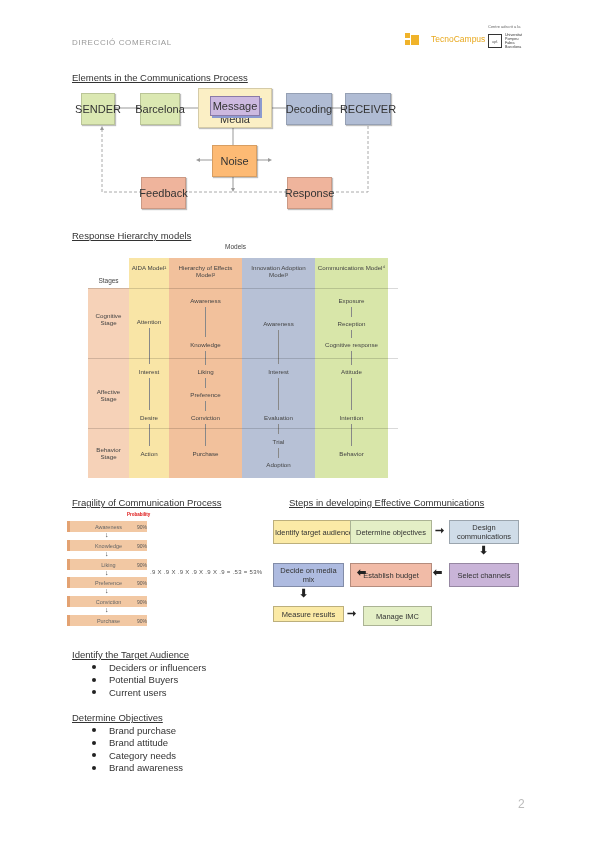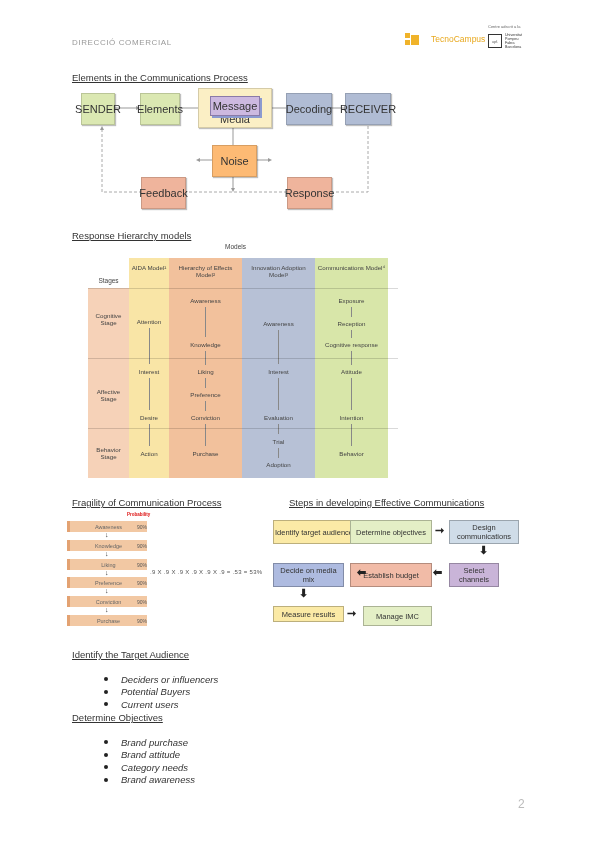--- a/index.html
+++ b/index.html
@@ -29,21 +29,21 @@
   .hline{position:absolute;left:0;width:100%;height:1px;background:rgba(0,0,0,0.15);}
   .varrow{position:absolute;width:1px;background:#888;}
   
   .fbox{position:absolute;left:67px;width:80px;height:11px;background:#f2c8a3;border-left:3px solid #e3a272;font-size:5.5px;color:#666;display:flex;align-items:center;justify-content:center;box-sizing:border-box;}
   .fdown{position:absolute;left:105px;font-size:7px;color:#333;}
   .fpct{position:absolute;left:137px;font-size:5px;color:#555;}
   
   .step{position:absolute;width:82px;height:24px;display:flex;align-items:center;justify-content:center;text-align:center;font-size:7.5px;line-height:9px;color:#333;border:1px solid rgba(0,0,0,0.25);box-sizing:border-box;}
   .arr{position:absolute;font-size:11px;color:#222;font-weight:bold;}
   .list-title{position:absolute;left:72px;font-size:9.5px;text-decoration:underline;color:#333;}
-  .list{position:absolute;left:92px;margin:12px;padding:0;list-style:none;font-style:italic;}
+  .list{position:absolute;left:92px;margin:0;padding:0;list-style:none;}
   .list li{font-size:9.5px;color:#333;height:12.5px;display:flex;align-items:center;}
   .list li .dot{width:4px;height:4px;border-radius:2px;background:#222;margin-right:13px;}
   .pagenum{left:518px;top:797px;font-size:12px;color:#bbb;}
 </style>
 </head>
 <body>
 
 <div class="abs hdr-title">DIRECCIÓ COMERCIAL</div>
 <div class="abs logo-tc">
   <span class="sq">
@@ -88,21 +88,21 @@
     <polygon points="231,188 233,192 235,188"></polygon>
     <polygon points="200,158 196,160 200,162"></polygon>
     <polygon points="268,158 272,160 268,162"></polygon>
     <polygon points="330,190 326,192 330,194"></polygon>
     <polygon points="184,190 180,192 184,194"></polygon>
     <polygon points="100,130 102,126 104,130"></polygon>
   </g>
 </svg>
 
 <div class="node green" style="left:81px;top:93px;width:32px;height:30px;">SENDER</div>
-<div class="node green" style="left:140px;top:93px;width:38px;height:30px;">Elements</div>
+<div class="node green" style="left:140px;top:93px;width:38px;height:30px;">Barcelona</div>
 <div class="node lightyellow" style="left:198px;top:88px;width:74px;height:40px;align-items:flex-end;padding-bottom:2px;box-sizing:border-box;">
   <span>Media</span>
 </div>
 <div class="node purple" style="left:210px;top:96px;width:48px;height:18px;border:1px solid #8a7aa8;box-shadow:2px 2px 0 #8c9ad0;">Message</div>
 <div class="node blue" style="left:286px;top:93px;width:44px;height:30px;">Decoding</div>
 <div class="node blue" style="left:345px;top:93px;width:44px;height:30px;">RECEIVER</div>
 <div class="node yellow" style="left:212px;top:145px;width:43px;height:30px;">Noise</div>
 <div class="node salmon" style="left:141px;top:177px;width:43px;height:30px;">Feedback</div>
 <div class="node salmon" style="left:287px;top:177px;width:43px;height:30px;">Response</div>
 
@@ -201,21 +201,21 @@
 <div class="abs" style="left:150px;top:569px;font-size:6px;color:#555;letter-spacing:0.3px;">.9 X .9 X .9 X .9 X .9 X .9 = .53 = 53%</div>
 
 <div class="abs sec-title" style="left:289px;top:497px;">Steps in developing Effective Communications</div>
 
 <div class="step" style="left:273px;top:520px;background:#fbeaa6;">Identify target audience</div>
 <div class="arr" style="left:360px;top:524px;">➞</div>
 <div class="step" style="left:349px;top:520px;left:350px;background:#e4efc6;">Determine objectives</div>
 <div class="arr" style="left:435px;top:524px;">➞</div>
 <div class="step" style="left:449px;top:520px;width:70px;background:#cfdce8;">Design communications</div>
 <div class="arr" style="left:479px;top:544px;">⬇</div>
-<div class="step" style="left:449px;top:563px;width:50px;background:#c9b4d8;">Select channels</div>
+<div class="step" style="left:449px;top:563px;width:70px;background:#c9b4d8;">Select channels</div>
 <div class="arr" style="left:433px;top:566px;">⬅</div>
 <div class="step" style="left:350px;top:563px;background:#f1bba7;">Establish budget</div>
 <div class="arr" style="left:357px;top:566px;">⬅</div>
 <div class="step" style="left:273px;top:563px;width:71px;background:#aebbe0;">Decide on media mix</div>
 <div class="arr" style="left:299px;top:587px;">⬇</div>
 <div class="step" style="left:273px;top:606px;width:71px;height:16px;background:#fbeaa6;">Measure results</div>
 <div class="arr" style="left:347px;top:607px;">➞</div>
 <div class="step" style="left:363px;top:606px;width:69px;height:20px;background:#e4efc6;">Manage IMC</div>
 
 <div class="list-title" style="top:649px;">Identify the Target Audience</div>

